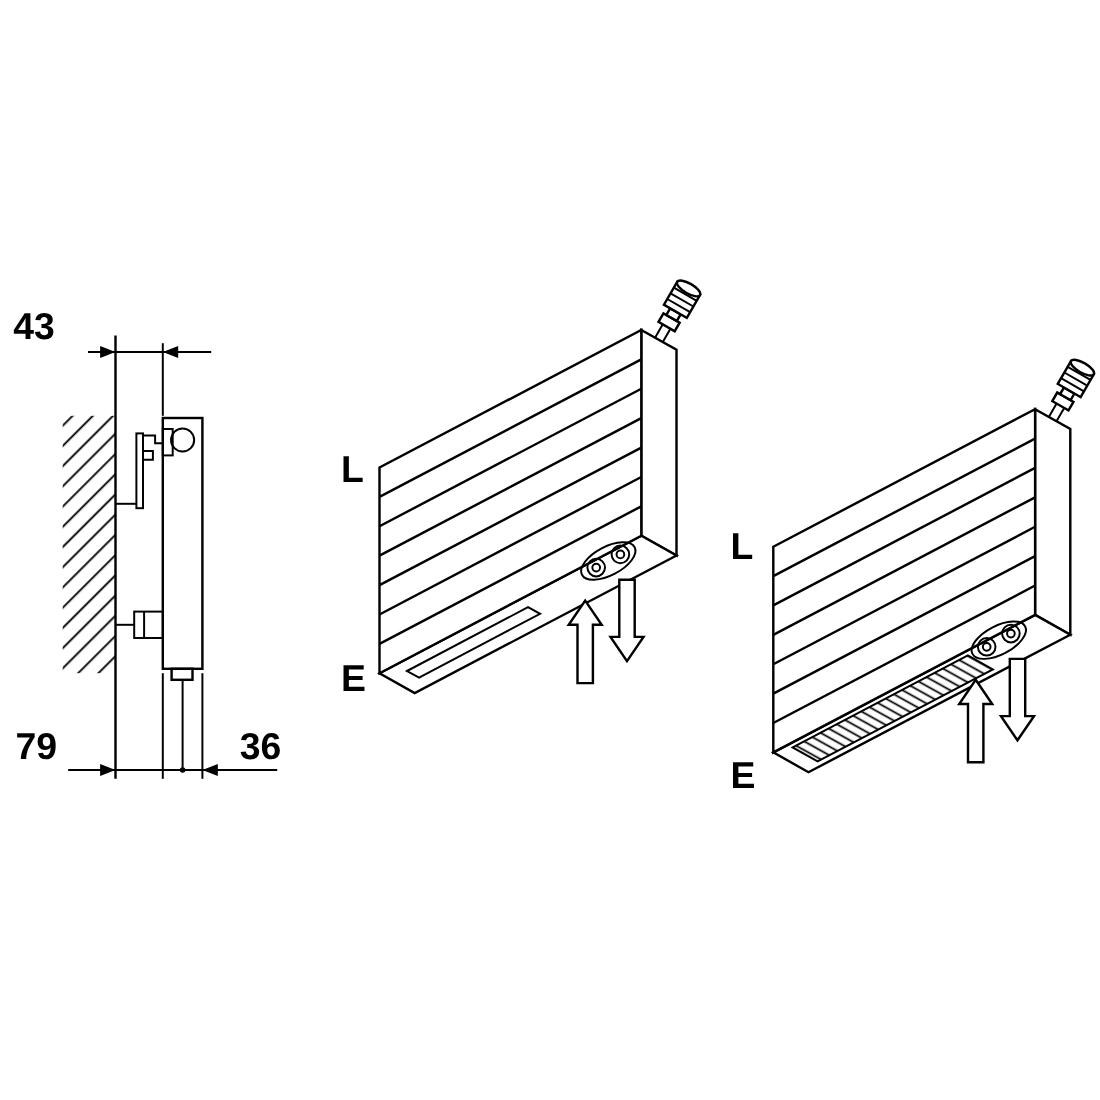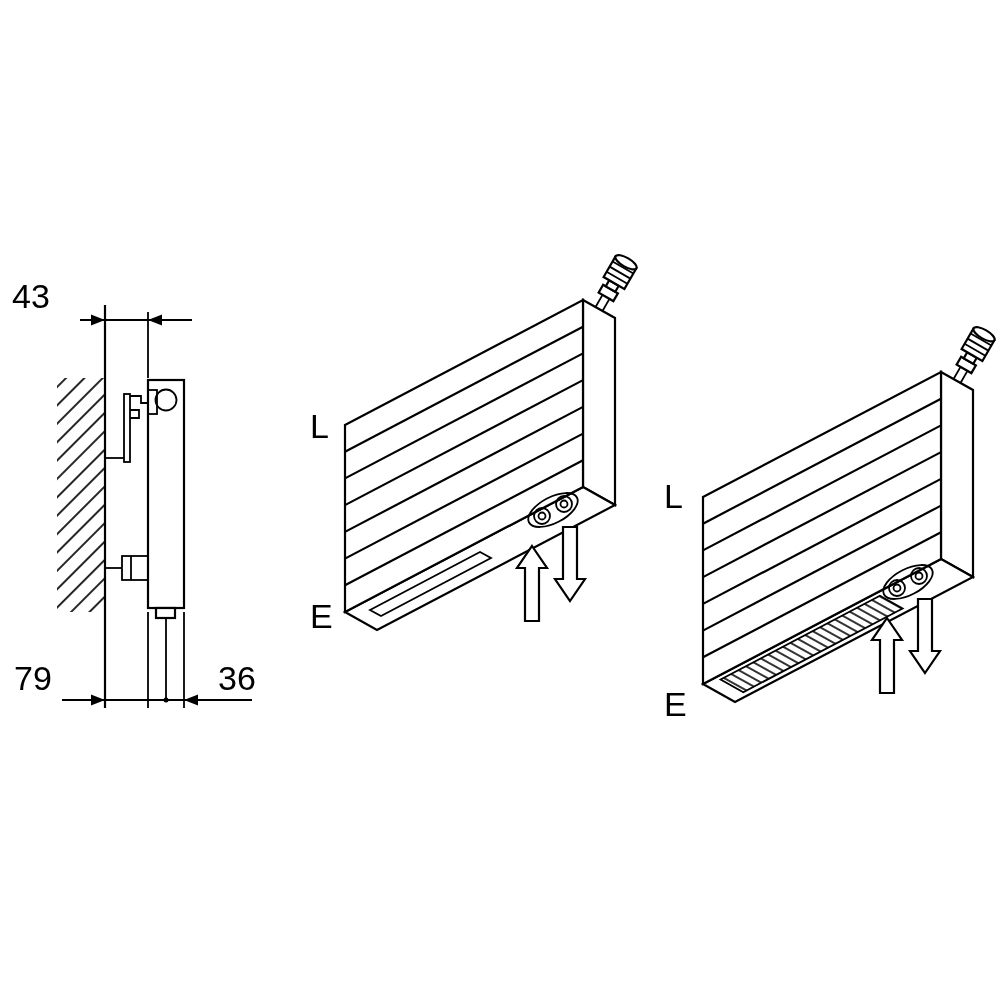--- a/index.html
+++ b/index.html
@@ -1,16 +1,16 @@
 <!DOCTYPE html>
 <html><head>
 <meta charset="utf-8">
 <style>
   html,body{margin:0;padding:0;background:#ffffff;}
-  .stage{width:1000px;height:984px;position:relative;background:#ffffff;font-family:"Liberation Sans",sans-serif;}
+  .stage{width:1000px;height:984px;position:relative;background:#ffffff;font-family:"Liberation Sans",sans-serif;font-weight:bold;}
   svg{display:block;}
   .ln{stroke:#000;stroke-width:2.2;fill:none;stroke-linecap:butt;}
   .thin{stroke:#000;stroke-width:1.8;fill:none;}
   .fillw{stroke:#000;stroke-width:2.2;fill:#ffffff;}
   .hollow{stroke:#000;stroke-width:2.2;fill:#ffffff;stroke-linejoin:miter;}
   .arrowhead{fill:#000;stroke:none;}
   .lbl{font-family:"Liberation Sans",sans-serif;font-size:34px;fill:#000;}
 </style>
 </head>
 <body>

